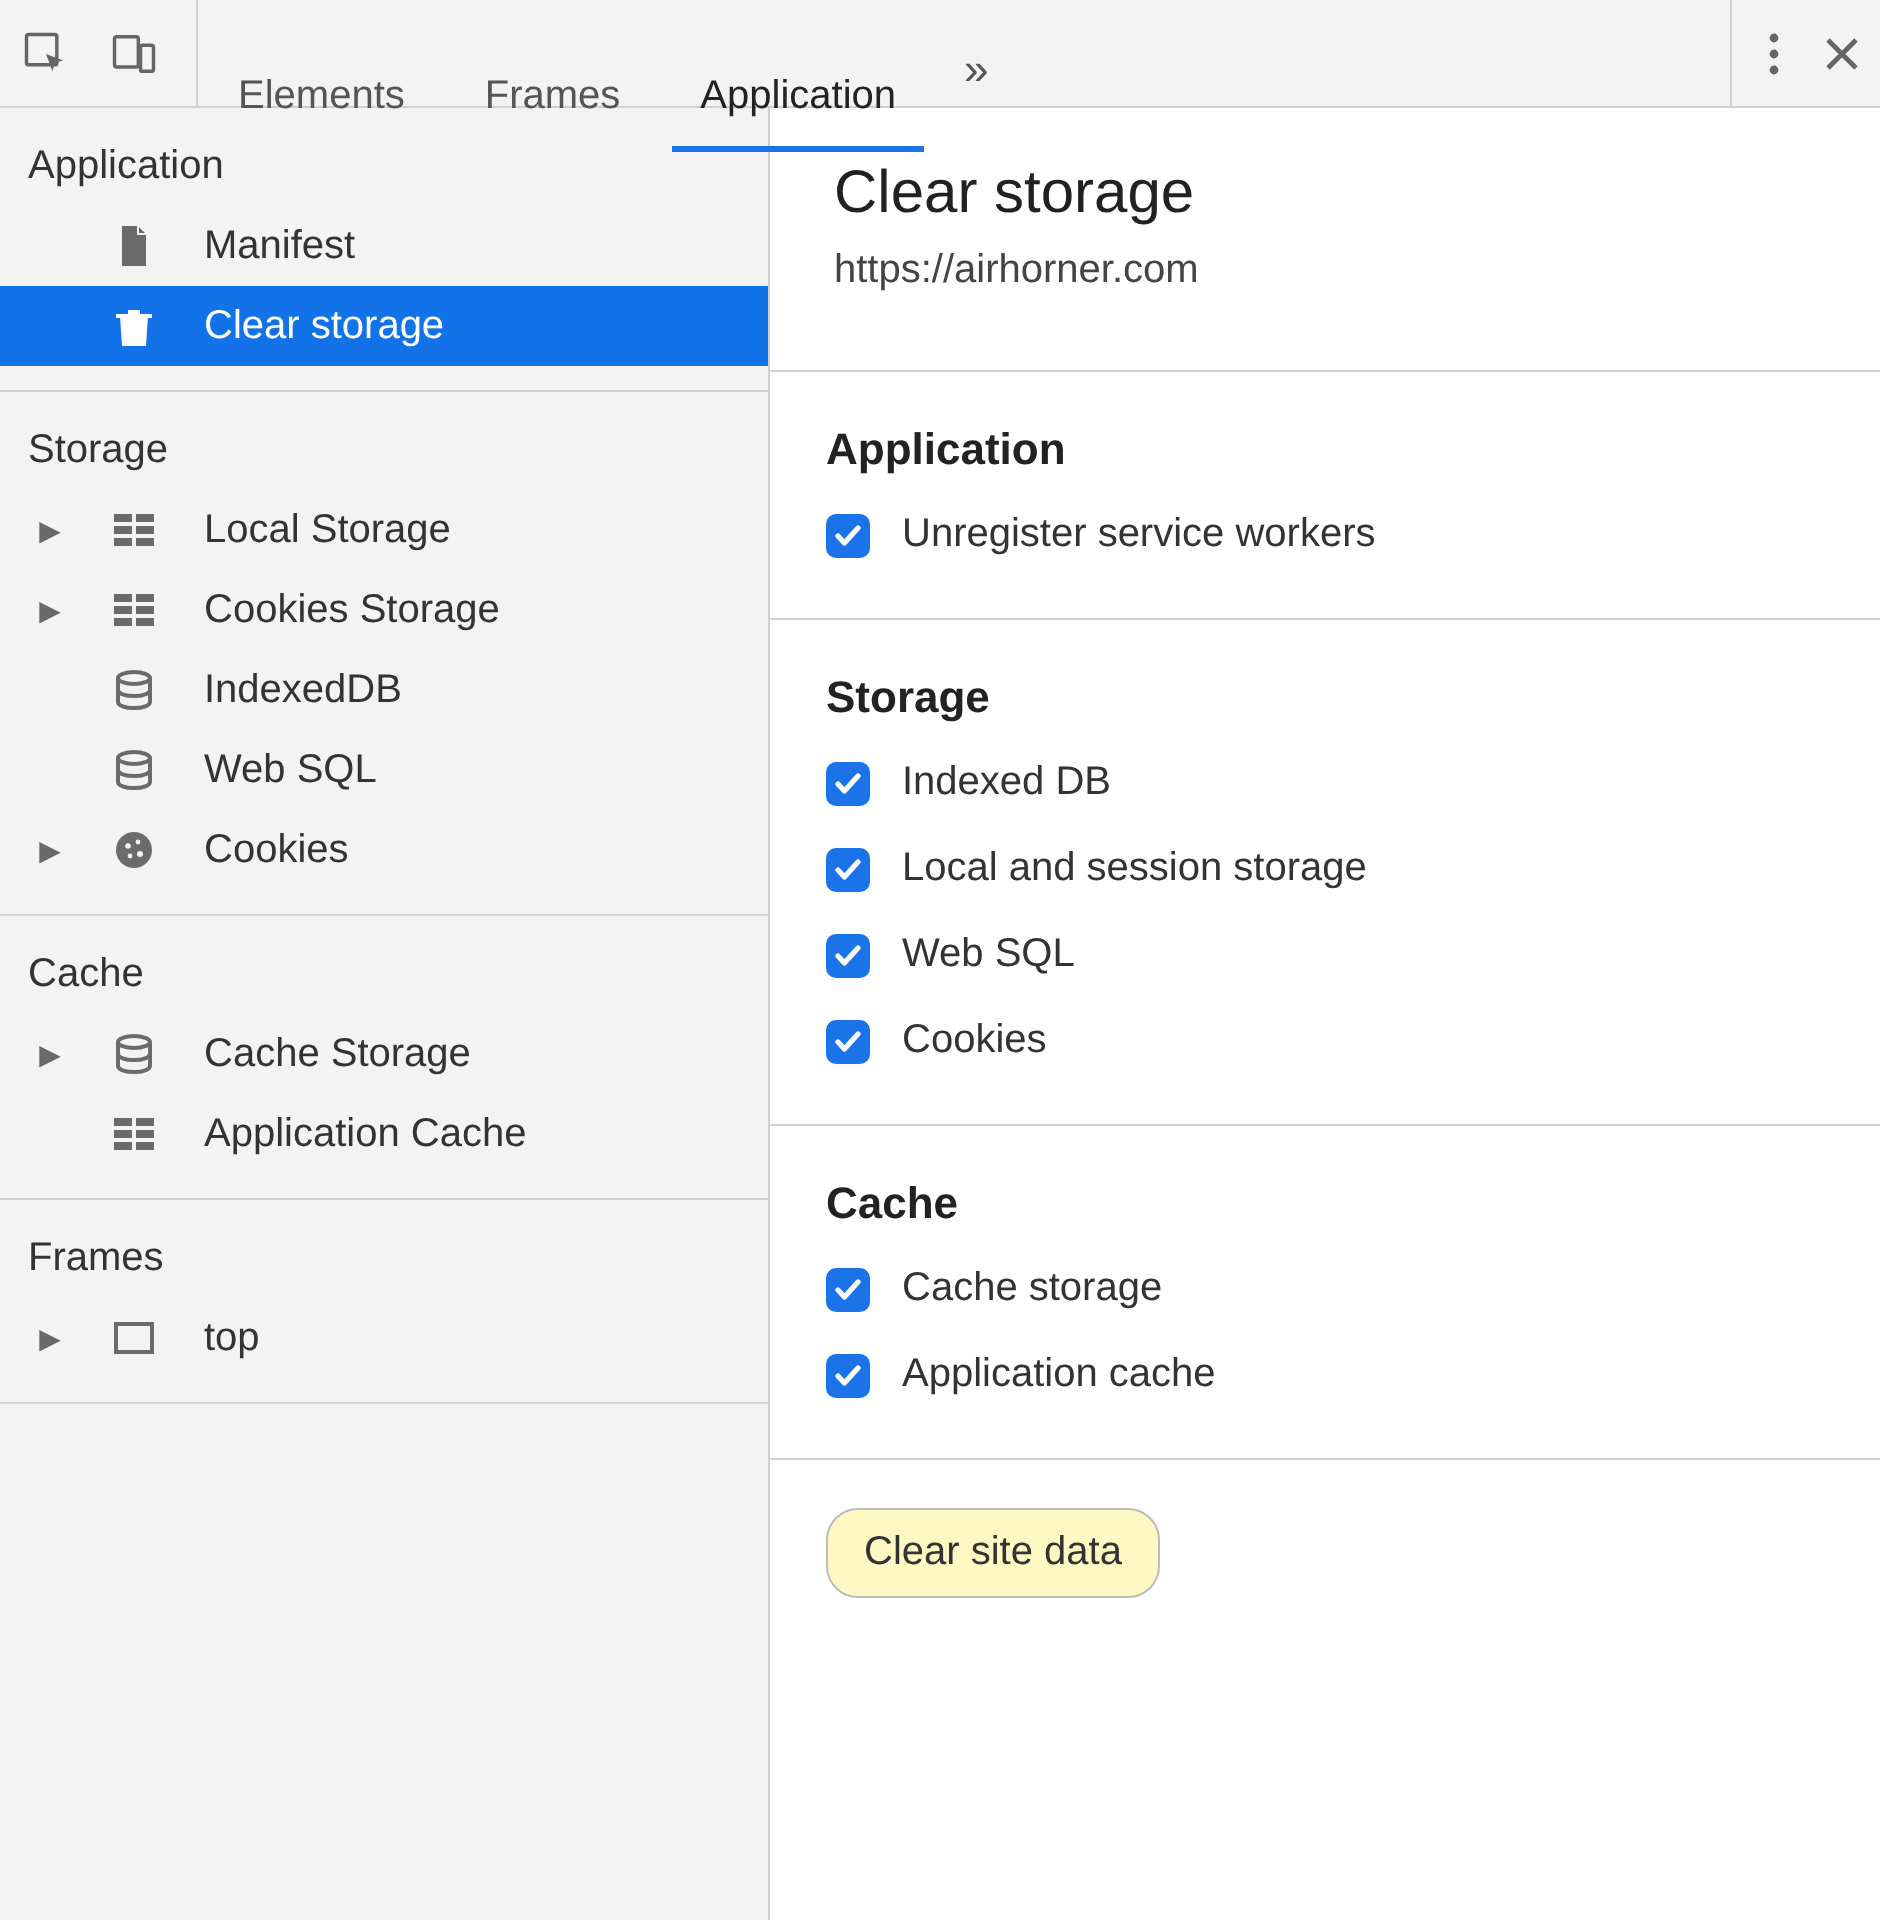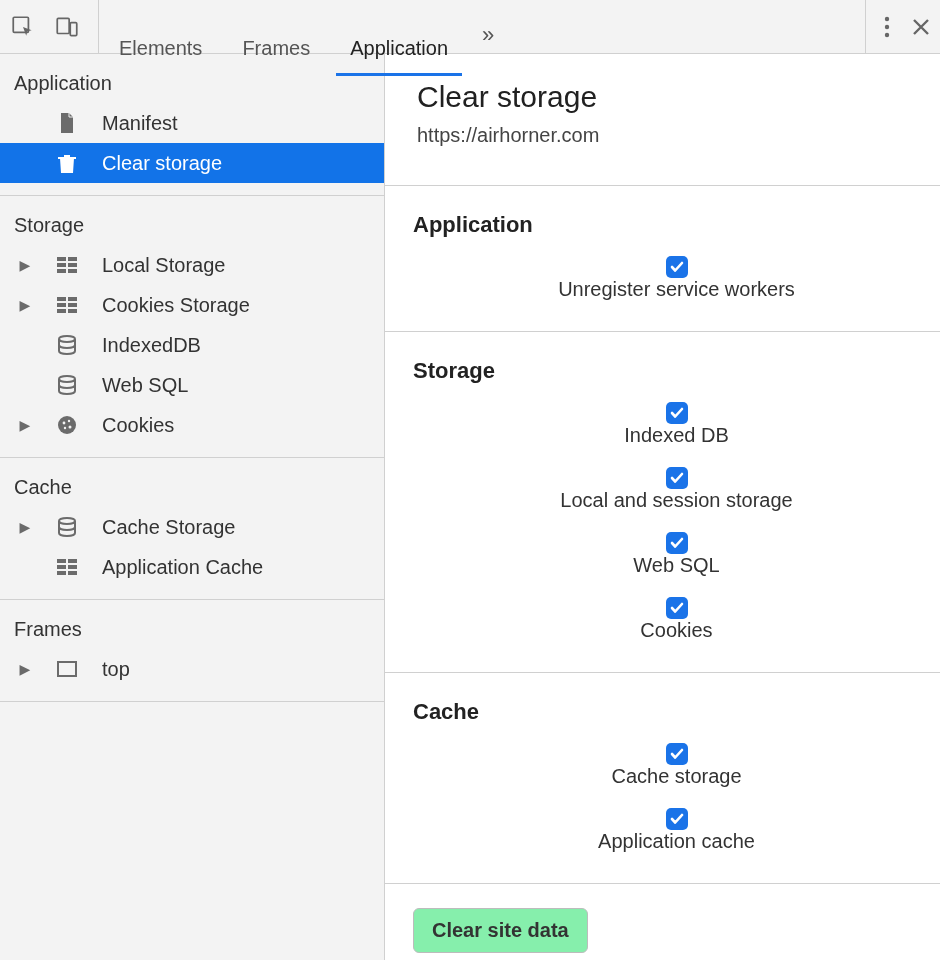--- a/index.html
+++ b/index.html
@@ -31,24 +31,24 @@
   .item .expander{width:14px;text-align:center;color:#6a6a6a;font-size:14px;}
   .item .ic{width:22px;display:flex;align-items:center;justify-content:center;color:#6b6b6b;}
   .item.selected{background:#1273e8;color:#fff;}
   .item.selected .ic{color:#fff;}
   .content{flex:1;overflow:auto;border-left:1px solid var(--border);}
   .content-inner{padding:26px 0 30px 32px;}
   h1.title{font-size:30px;font-weight:400;margin:0 0 10px 0;color:#212121;}
   .origin{font-size:20px;color:#444;margin-bottom:8px;}
   .panel{border-top:1px solid var(--border);padding:26px 0 10px 0;}
   .panel h2{margin:0 0 18px 28px;font-size:22px;font-weight:600;color:#222;}
-  .check-row{display:flex;align-items:center;margin:0 0 20px 28px;font-size:20px;color:#333;flex-direction:column;}
+  .check-row{display:flex;align-items:center;gap:16px;margin:0 0 20px 28px;font-size:20px;color:#333;}
   .cbx{width:22px;height:22px;border-radius:5px;background:var(--check);display:flex;align-items:center;justify-content:center;flex-shrink:0;}
   .btn-row{border-top:1px solid var(--border);padding:24px 0 24px 28px;}
-  button.clear{font-size:20px;padding:10px 18px;border-radius:6px;background:#86efac;color:#333;border:1px solid #bcbcbc;cursor:default;font-weight:bold;}
+  button.clear{font-size:20px;padding:10px 18px;border-radius:16px;background:#fef9c3;color:#333;border:1px solid #bcbcbc;cursor:default;}
   svg{display:block;}
 </style>
 </head>
 <body>
 
 <div class="toolbar">
   <div class="tb-left">
     <span class="tb-icon">
       <svg width="26" height="26" viewBox="0 0 24 24" fill="none" stroke="currentColor" stroke-width="1.6">
         <rect x="3" y="3" width="14" height="14" rx="1"></rect>

